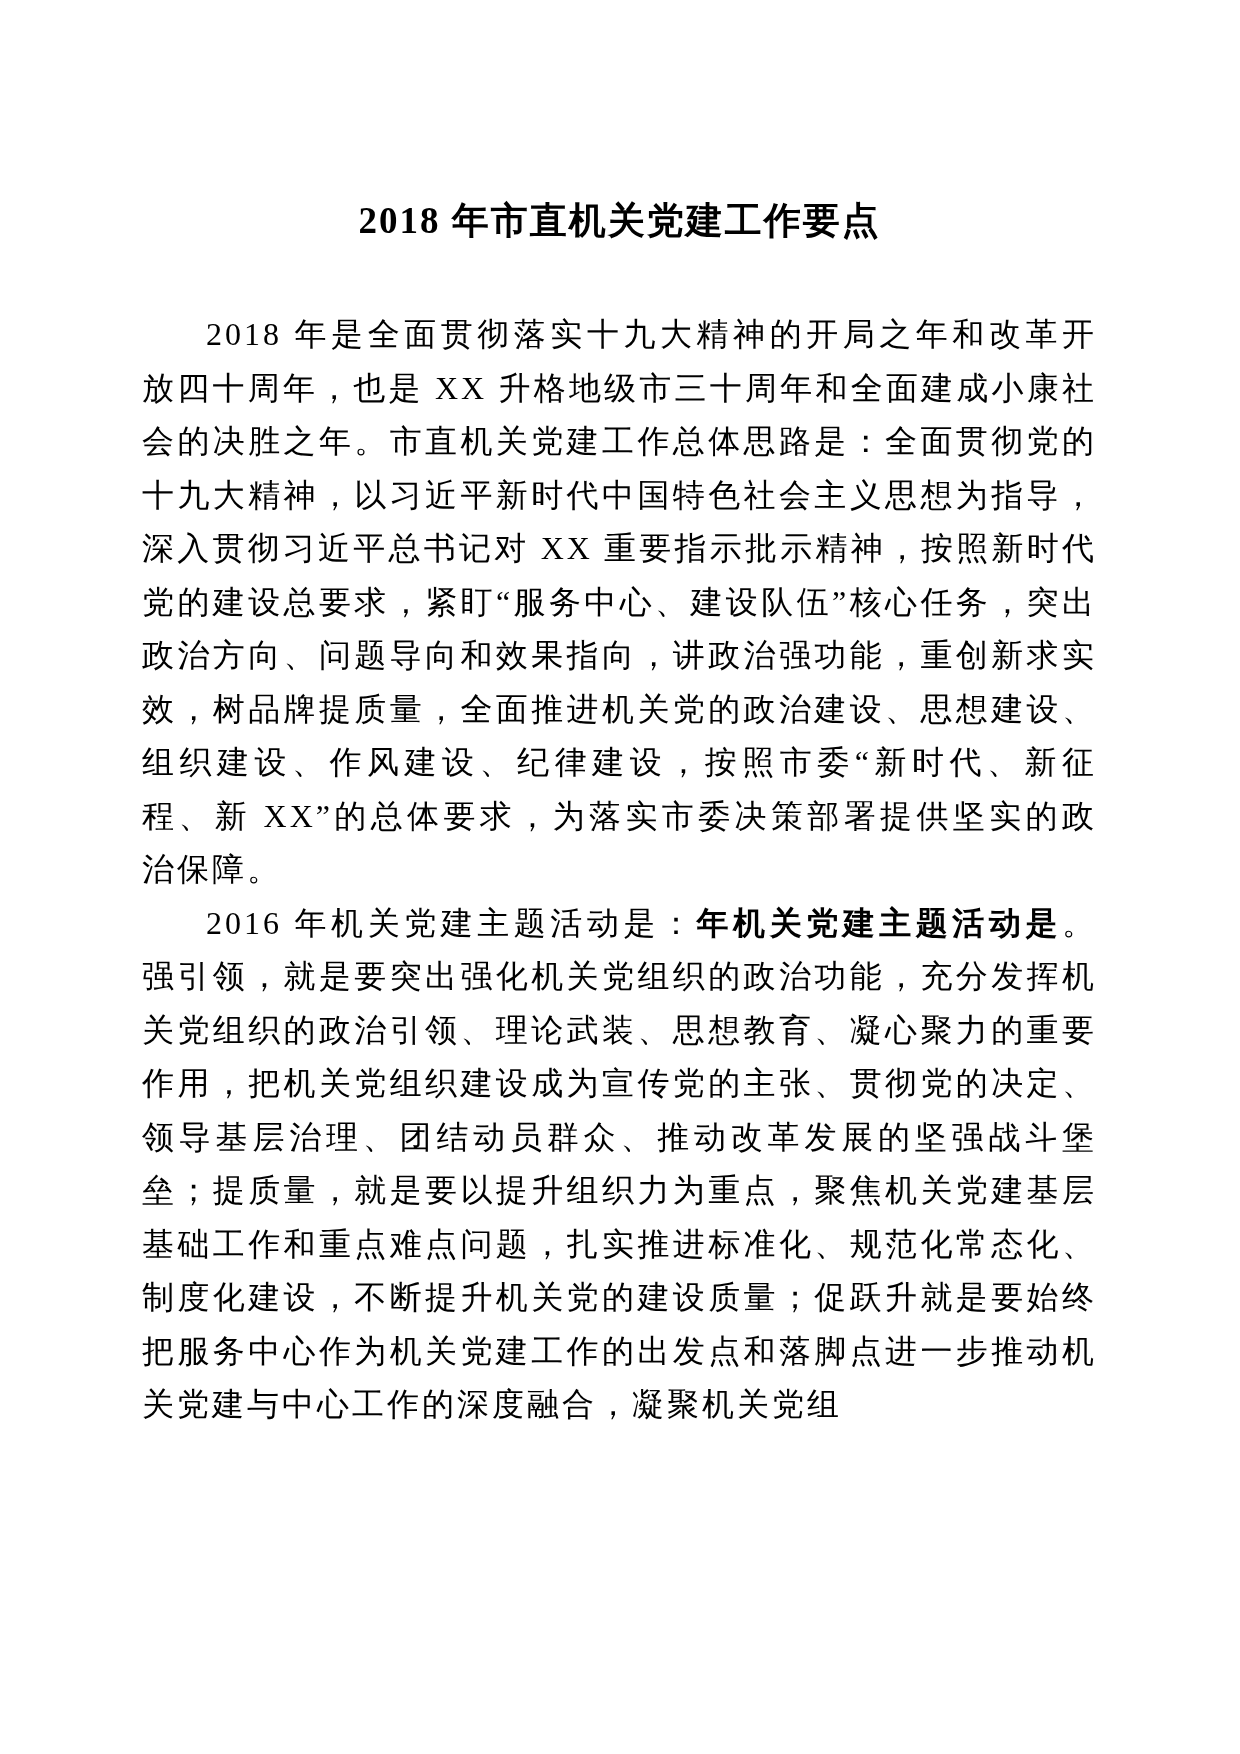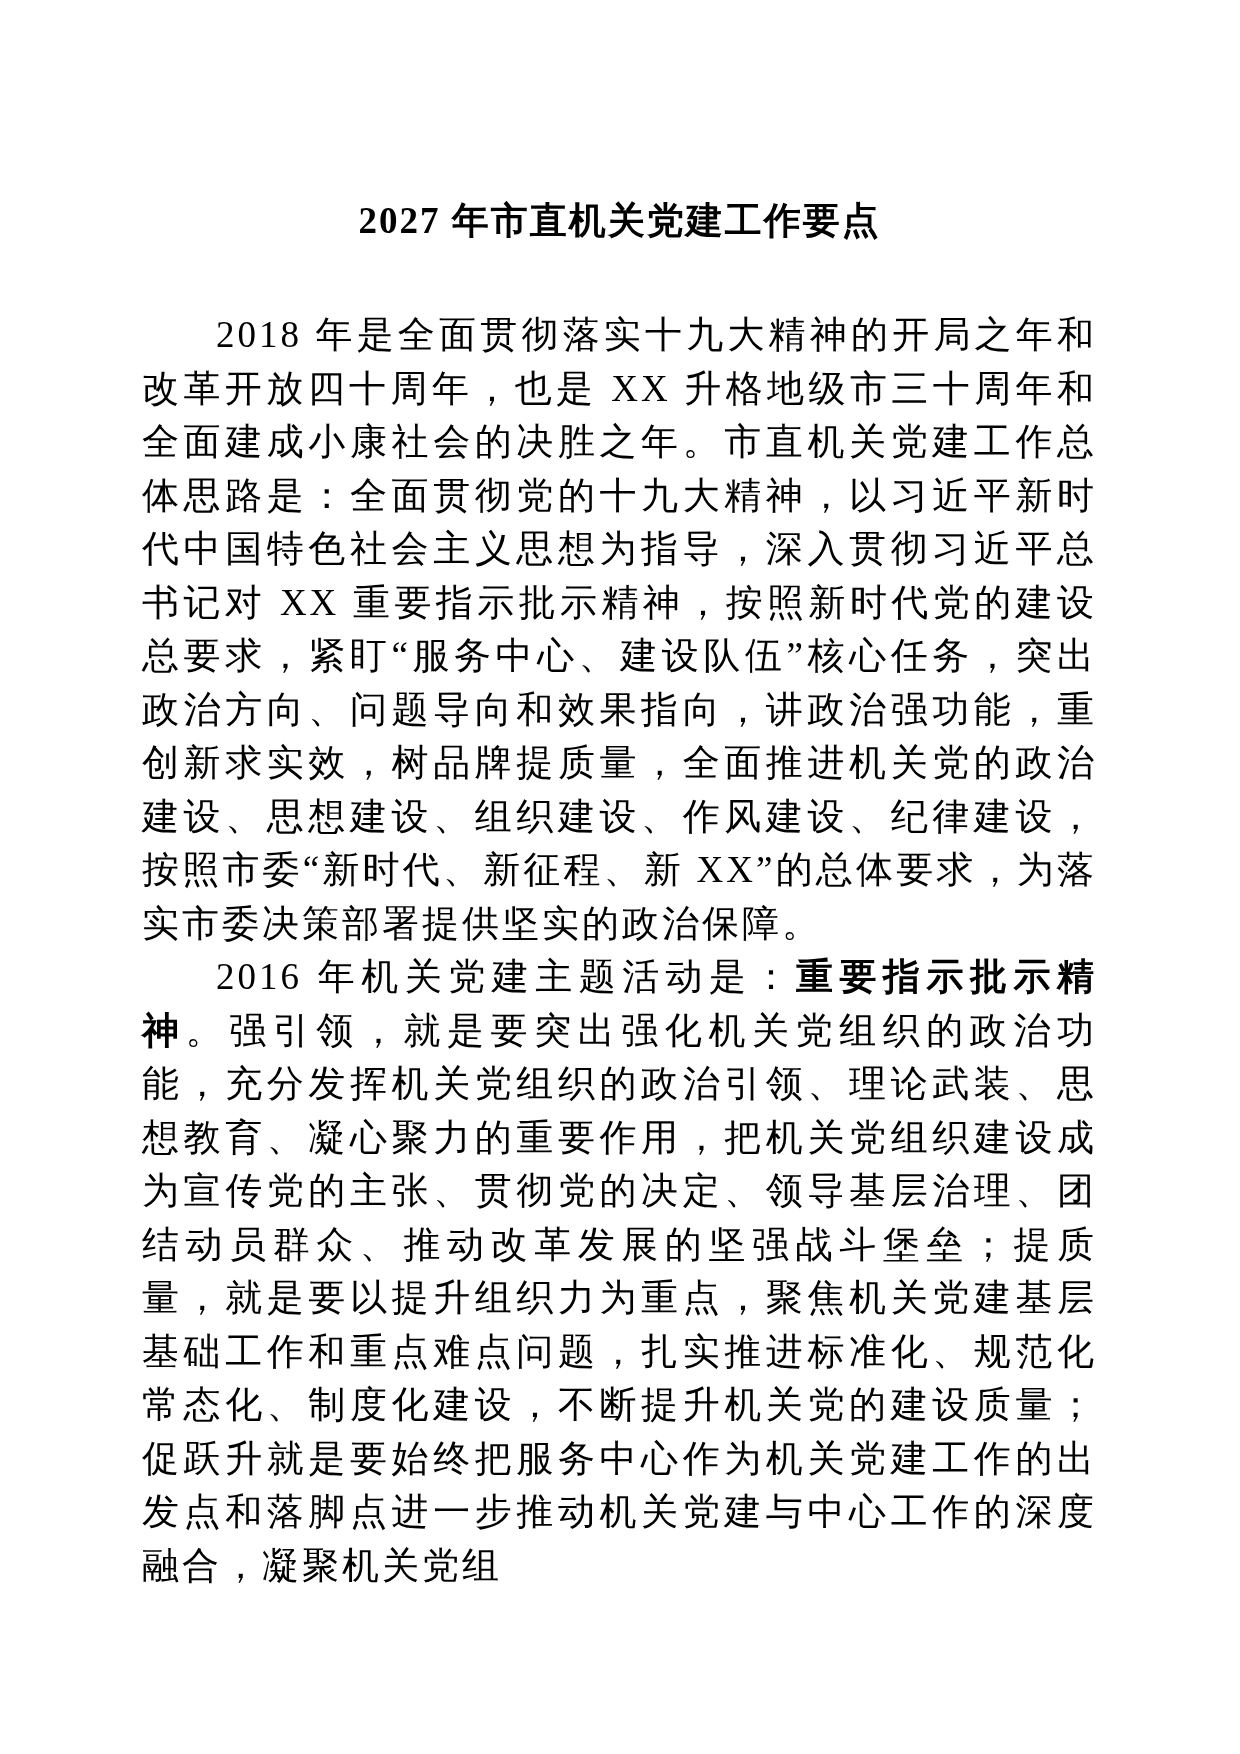--- a/index.html
+++ b/index.html
@@ -26,35 +26,35 @@
     text-align: center;
     letter-spacing: 2px;
     line-height: 50px;
     color: #000000;
   }
   .doc-body {
     width: 100%;
   }
   .para {
     margin: 0;
-    font-size: 37px;
+    font-size: 32px;
     line-height: 53.5px;
     letter-spacing: 3px;
     text-align: justify;
     text-justify: inter-ideograph;
     text-indent: 2em;
     color: #000000;
     word-break: break-all;
   }
   .para .bold {
     font-weight: 700;
   }
 </style>
 </head>
 <body>
 
 <div class="page">
-  <h1 class="doc-title">2027 年市直机关党建工作要点</h1>
+  <h1 class="doc-title">2018 年市直机关党建工作要点</h1>
   <div class="doc-body">
       <p class="para"><span>2018 年是全面贯彻落实十九大精神的开局之年和改革开放四十周年，也是 XX 升格地级市三十周年和全面建成小康社会的决胜之年。市直机关党建工作总体思路是：全面贯彻党的十九大精神，以习近平新时代中国特色社会主义思想为指导，深入贯彻习近平总书记对 XX 重要指示批示精神，按照新时代党的建设总要求，紧盯“服务中心、建设队伍”核心任务，突出政治方向、问题导向和效果指向，讲政治强功能，重创新求实效，树品牌提质量，全面推进机关党的政治建设、思想建设、组织建设、作风建设、纪律建设，按照市委“新时代、新征程、新 XX”的总体要求，为落实市委决策部署提供坚实的政治保障。</span></p>
-      <p class="para"><span>2016 年机关党建主题活动是：</span><span class="bold">重要指示批示精神</span><span>。强引领，就是要突出强化机关党组织的政治功能，充分发挥机关党组织的政治引领、理论武装、思想教育、凝心聚力的重要作用，把机关党组织建设成为宣传党的主张、贯彻党的决定、领导基层治理、团结动员群众、推动改革发展的坚强战斗堡垒；提质量，就是要以提升组织力为重点，聚焦机关党建基层基础工作和重点难点问题，扎实推进标准化、规范化常态化、制度化建设，不断提升机关党的建设质量；促跃升就是要始终把服务中心作为机关党建工作的出发点和落脚点进一步推动机关党建与中心工作的深度融合，凝聚机关党组</span></p>
+      <p class="para"><span>2016 年机关党建主题活动是：</span><span class="bold">年机关党建主题活动是</span><span>。强引领，就是要突出强化机关党组织的政治功能，充分发挥机关党组织的政治引领、理论武装、思想教育、凝心聚力的重要作用，把机关党组织建设成为宣传党的主张、贯彻党的决定、领导基层治理、团结动员群众、推动改革发展的坚强战斗堡垒；提质量，就是要以提升组织力为重点，聚焦机关党建基层基础工作和重点难点问题，扎实推进标准化、规范化常态化、制度化建设，不断提升机关党的建设质量；促跃升就是要始终把服务中心作为机关党建工作的出发点和落脚点进一步推动机关党建与中心工作的深度融合，凝聚机关党组</span></p>
     </div>
 </div>
 
 </body></html>

